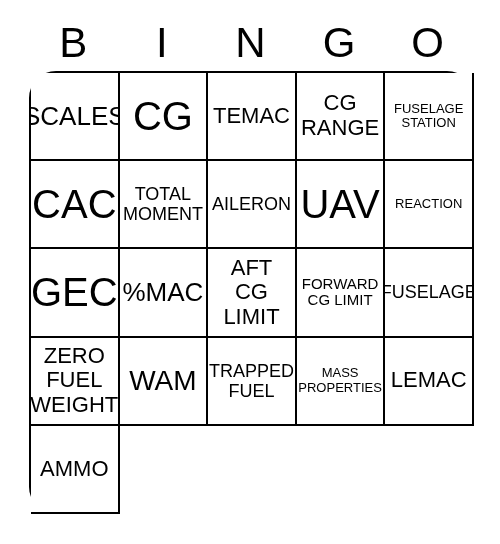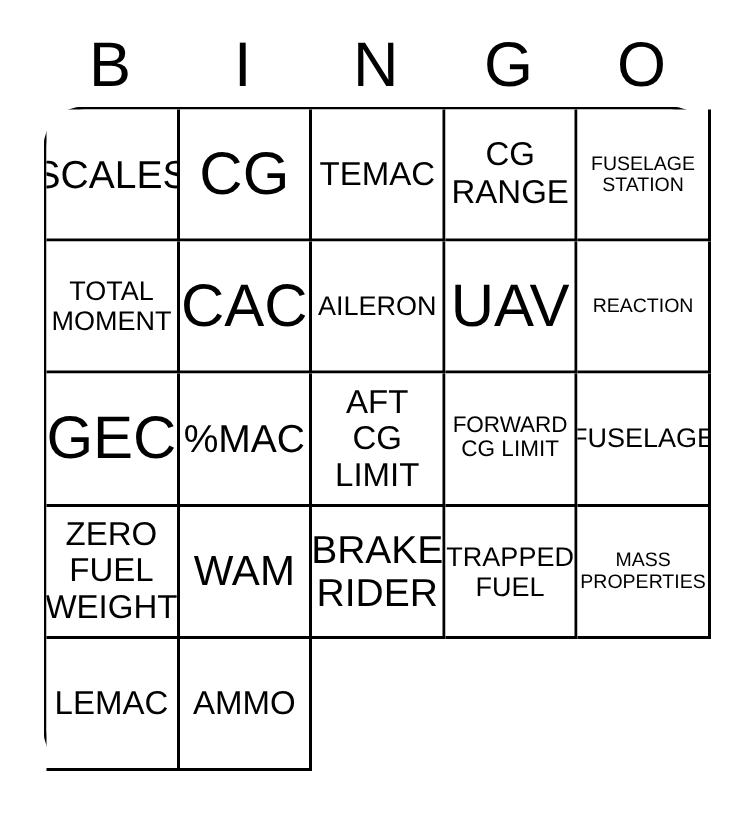--- a/index.html
+++ b/index.html
@@ -105,26 +105,26 @@
         <span class="cell-text">TEMAC</span>
       </div>
       <div class="bingo-cell fs-md">
         <span class="cell-text">CG
 RANGE</span>
       </div>
       <div class="bingo-cell fs-xxs">
         <span class="cell-text">FUSELAGE
 STATION</span>
       </div>
+      <div class="bingo-cell fs-xxl">
+        <span class="cell-text">CAC</span>
+      </div>
       <div class="bingo-cell fs-sm">
         <span class="cell-text">TOTAL
 MOMENT</span>
-      </div>
-      <div class="bingo-cell fs-xxl">
-        <span class="cell-text">CAC</span>
       </div>
       <div class="bingo-cell fs-sm">
         <span class="cell-text">AILERON</span>
       </div>
       <div class="bingo-cell fs-xxl">
         <span class="cell-text">UAV</span>
       </div>
       <div class="bingo-cell fs-xxs">
         <span class="cell-text">REACTION</span>
       </div>
@@ -147,24 +147,20 @@
         <span class="cell-text">FUSELAGE</span>
       </div>
       <div class="bingo-cell fs-md">
         <span class="cell-text">ZERO
 FUEL
 WEIGHT</span>
       </div>
       <div class="bingo-cell fs-xl">
         <span class="cell-text">WAM</span>
       </div>
-      <div class="bingo-cell fs-lg">
-        <span class="cell-text">BRAKE
-RIDER</span>
-      </div>
       <div class="bingo-cell fs-sm">
         <span class="cell-text">TRAPPED
 FUEL</span>
       </div>
       <div class="bingo-cell fs-xxs">
         <span class="cell-text">MASS
 PROPERTIES</span>
       </div>
       <div class="bingo-cell fs-md">
         <span class="cell-text">LEMAC</span>

